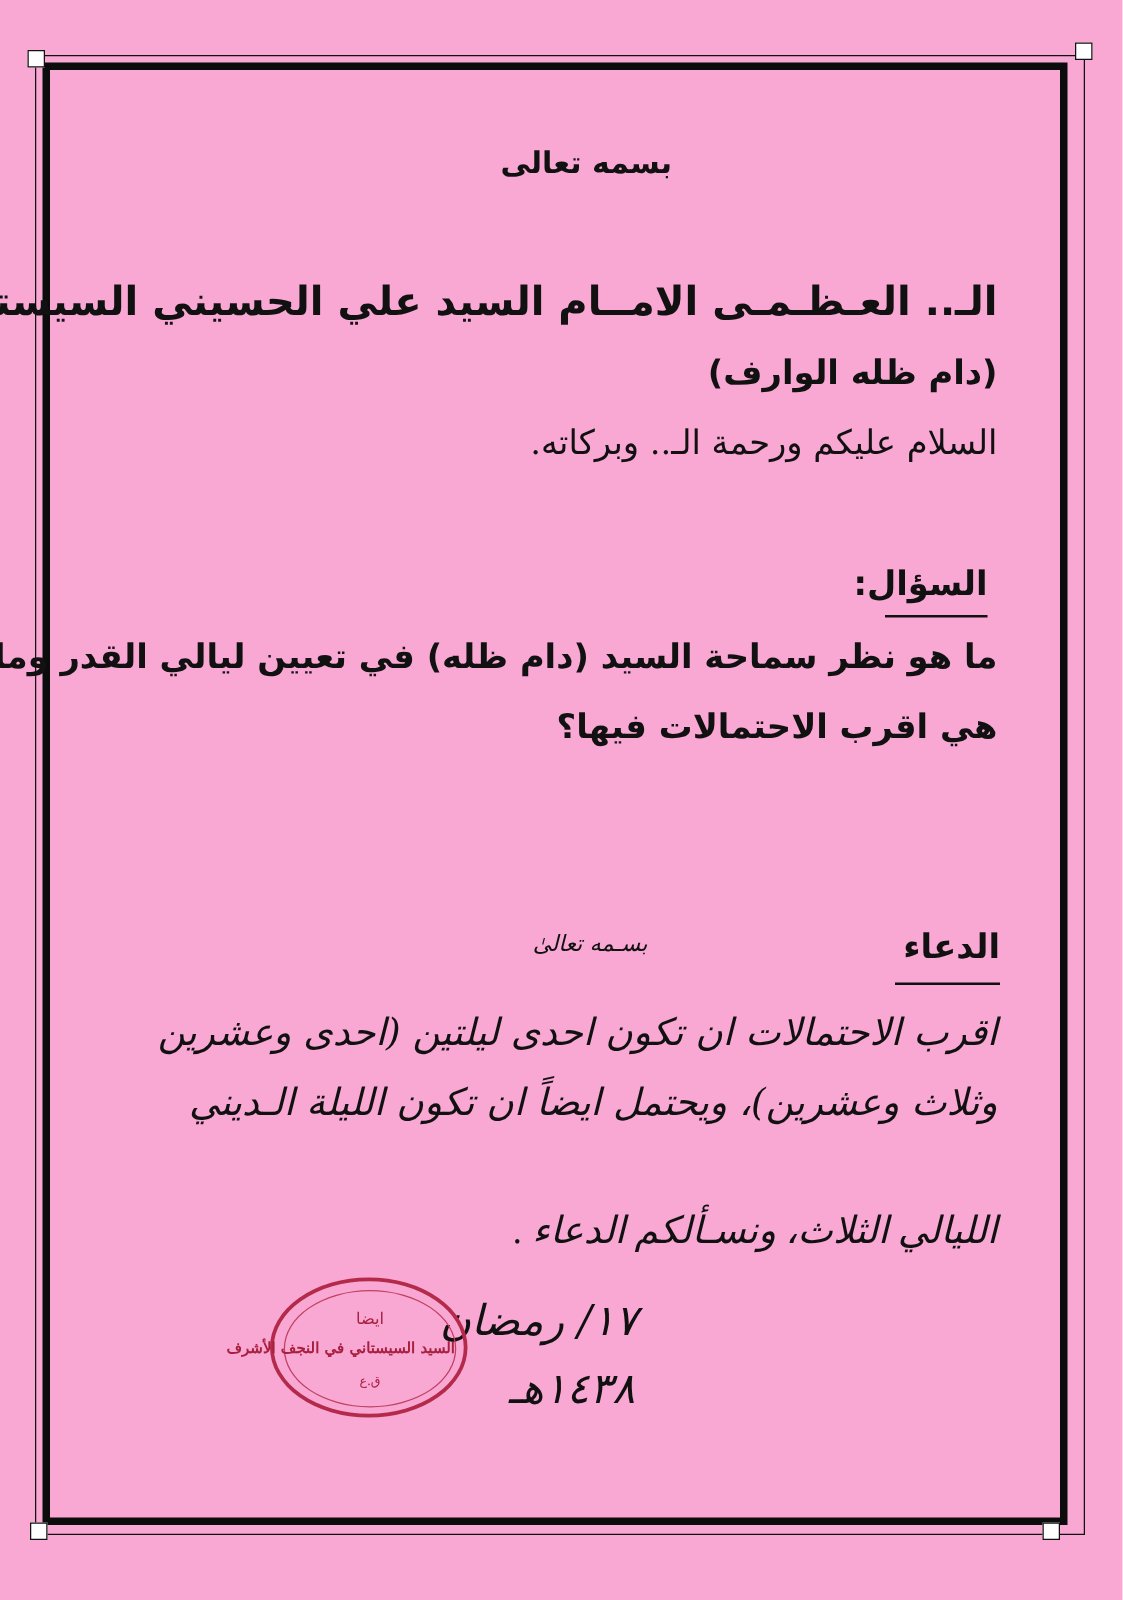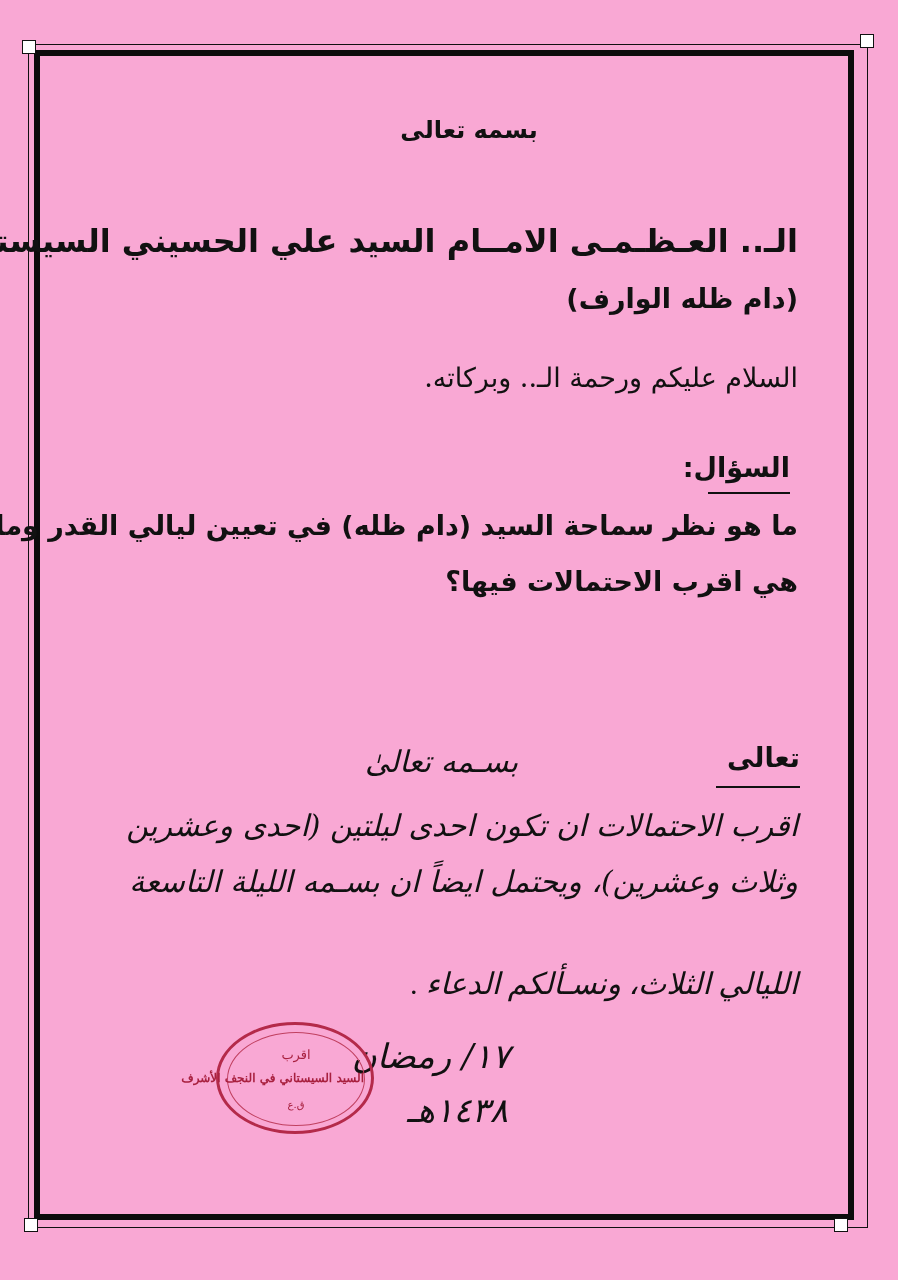--- a/index.html
+++ b/index.html
@@ -17,21 +17,21 @@
 
     .rtl { direction: rtl; unicode-bidi: embed; position: absolute; white-space: nowrap; }
 
     .heading-small { font-family: "DejaVu Sans", sans-serif; font-weight: bold; font-size: 24px; }
     .heading-big { font-family: "DejaVu Sans", sans-serif; font-weight: bold; font-size: 32px; letter-spacing: 0.5px; }
     .body-text { font-family: "DejaVu Serif", serif; font-size: 27px; }
     .label { font-family: "DejaVu Sans", sans-serif; font-weight: bold; font-size: 27px; }
     .underline { position: absolute; height: 2px; background: #111; }
 
     .hand { font-family: "DejaVu Serif", serif; font-size: 30px; font-style: italic; letter-spacing: 1px; }
-    .hand-title { font-family: "DejaVu Serif", serif; font-size: 30px; font-style: italic; }
+    .hand-title { font-family: "DejaVu Serif", serif; font-size: 18px; font-style: italic; }
 
     .stamp { position: absolute; left: 216px; top: 1022px; width: 158px; height: 112px; border-radius: 50%; border: 3px solid #b42a4a; box-sizing: border-box; }
     .stamp-inner { position: absolute; left: 8px; top: 7px; width: 136px; height: 92px; border-radius: 50%; border: 1.5px solid #c04060; }
     .stamp-line { position: absolute; width: 100%; text-align: center; color: #a8203f; font-family: "DejaVu Serif", serif; direction: rtl; white-space: nowrap; }
     .stamp-l1 { top: 14px; font-size: 13px; }
     .stamp-l2 { top: 38px; font-size: 12px; font-weight: bold; text-align: right; }
     .stamp-l3 { top: 66px; font-size: 10px; }
   </style>
 </head>
 <body>
@@ -45,42 +45,42 @@
   <div class="corner bl"></div>
   <div class="corner br"></div>
 
   <div class="rtl heading-small" style="left:0; width:898px; text-align:center; top:116px; padding-left:20px;">بسمه تعالى</div>
 
 
   <div class="rtl heading-big" style="right:100px; top:222px;">الـ.. العـظـمـى الامــام السيد  علي الحسيني السيستاني</div>
 
   <div class="rtl label" style="right:100px; top:283px;">(دام ظله الوارف)</div>
 
-  <div class="rtl body-text" style="right:100px; top:338px;margin-top:24px;">السلام عليكم ورحمة الـ.. وبركاته.</div>
+  <div class="rtl body-text" style="right:100px; top:338px;">السلام عليكم ورحمة الـ.. وبركاته.</div>
 
   <div class="rtl label" style="right:108px; top:452px;">السؤال:</div>
   <div class="underline" style="left:708px; width:82px; top:492px;"></div>
 
   <div class="rtl label" style="right:100px; top:510px; font-weight:bold;">ما هو نظر سماحة السيد (دام ظله) في تعيين ليالي القدر وما</div>
   <div class="rtl label" style="right:100px; top:566px; font-weight:bold;margin-left:25px;">هي اقرب الاحتمالات فيها؟</div>
 
 
-  <div class="rtl label" style="right:98px; top:742px;">تعالى</div>
+  <div class="rtl label" style="right:98px; top:742px;">الدعاء</div>
   <div class="underline" style="left:716px; width:84px; top:786px;"></div>
 
   <div class="rtl hand-title" style="right:380px; top:744px;">بسـمه تعالىٰ</div>
 
   <div class="rtl hand" style="right:100px; top:808px;">اقرب الاحتمالات ان تكون احدى ليلتين (احدى وعشرين</div>
-  <div class="rtl hand" style="right:100px; top:864px;">وثلاث وعشرين)، ويحتمل ايضاً ان بسـمه الليلة التاسعة</div>
+  <div class="rtl hand" style="right:100px; top:864px;">وثلاث وعشرين)، ويحتمل ايضاً ان تكون الليلة الـديني</div>
   <div class="rtl hand" style="right:100px; top:966px;font-family:Liberation Serif, serif;">الليالي الثلاث، ونسـألكم الدعاء .</div>
 
   <div class="rtl hand" style="right:388px; top:1036px; font-size:34px;">١٧/ رمضان</div>
   <div class="rtl hand" style="right:390px; top:1090px; font-size:34px;">١٤٣٨هـ</div>
 
   <div class="stamp">
     <div class="stamp-inner">
-      <div class="stamp-line stamp-l1">اقرب</div>
+      <div class="stamp-line stamp-l1">ايضا</div>
       <div class="stamp-line stamp-l2">السيد السيستاني في النجف الأشرف</div>
       <div class="stamp-line stamp-l3">ق.ع</div>
     </div>
   </div>
 
 </div>
 
 </body></html>

